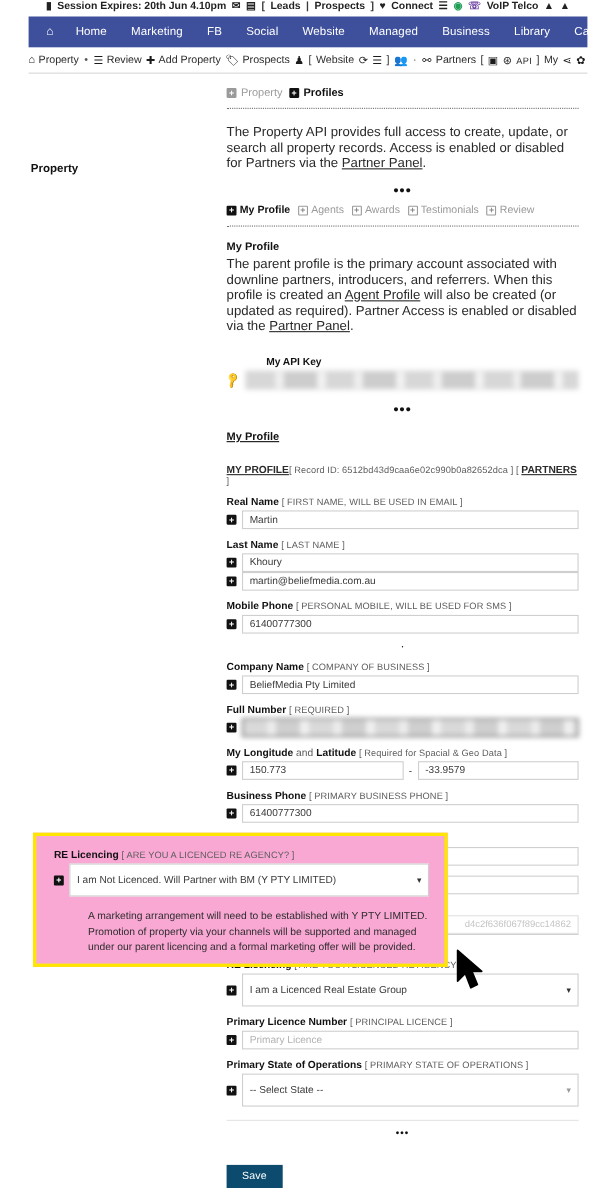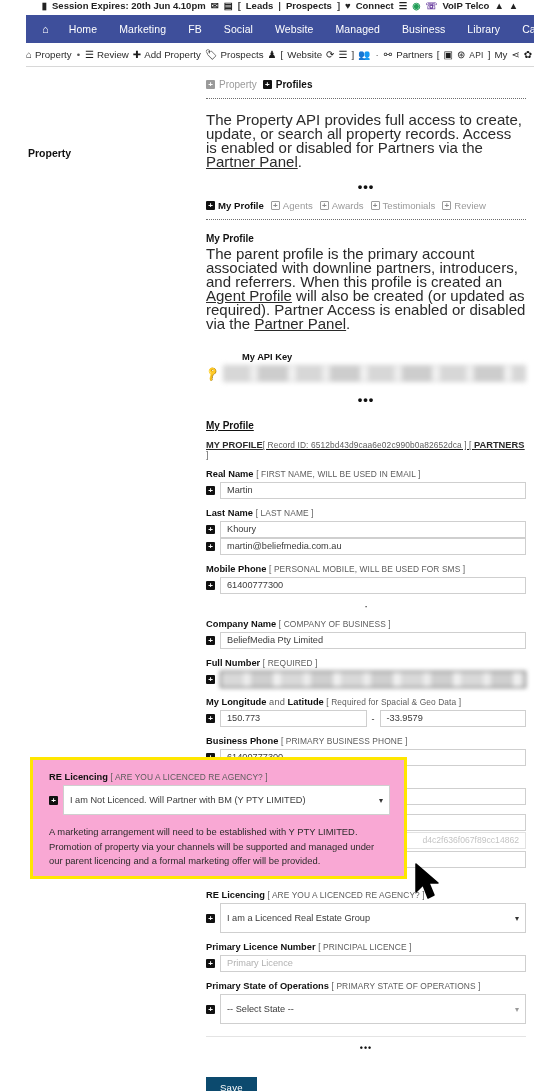--- a/index.html
+++ b/index.html
@@ -90,21 +90,21 @@
     line-height:7px; font-size:8px;
   }
 
   .dotted-rule{
     border-top:1.4px dotted #6d6d6d;
     margin:8px 0 0 0;
     height:0;
   }
 
   .para{
-    font-size:15px; line-height:14px; color:#2a2a2a;
+    font-size:12px; line-height:14px; color:#2a2a2a;
     margin-top:14px;
   }
   .para a, .ulink{ color:#2a2a2a; text-decoration:underline; }
 
   .ellipsis{
     text-align:center; font-size:13px; font-weight:bold; color:#111;
     letter-spacing:1px; margin:10px 0 6px 0;
   }
   .ellipsis.small{ font-size:9px; margin:6px 0 2px 0; }
 
@@ -170,21 +170,21 @@
 
   
   .callout{
     position:absolute; left:30px; top:757px; width:377px; height:122px;
     background:#f9a8d4; border:3px solid #ffe600;
     padding:12px 14px 0 16px;
     z-index:5;
   }
   .callout .label{ margin-top:0; }
   .callout .note{
-    font-size:9.4px; line-height:14.5px; color:#2c2c2c; margin-top:10px;
+    font-size:9.4px; line-height:14.5px; color:#2c2c2c; margin-top:10px;margin-left:31px;
   }
 
   
   .cursor{ position:absolute; left:414px; top:862px; z-index:9; }
 
   .save-wrap{ margin-top:24px; padding-left:0px; }
   .save-btn{
     display:inline-block; background:#0c4a6e; color:#fff;
     font-size:9.6px; padding:5px 14px; border:0;
     font-family:"Liberation Sans", sans-serif;
@@ -327,21 +327,21 @@
     </div>
     <div class="field">
       <span class="keyicon">🔑</span>
       <div class="inp key"></div>
     </div>
 
     <div class="ellipsis">•••</div>
 
     <div class="sec-title u">My Profile</div>
 
-    <div class="label" style="margin-top:9px;text-decoration:underline;">
+    <div class="label" style="margin-top:19px;">
       <b><span class="ulink">MY PROFILE</span></b><span class="hint sm">[ Record ID: </span><span class="hint sm">6512bd43d9caa6e02c990b0a82652dca</span><span class="hint sm"> ] [ </span><b><span class="ulink">PARTNERS</span></b><span class="hint sm"> ]</span>
     </div>
 
     <div class="label">
       <b>Real Name</b>
       <span class="hint sm">[ FIRST NAME, WILL BE USED IN EMAIL ]</span>
     </div>
     <div class="field">
       <span class="sqplus">+</span>
       <div class="inp">Martin</div>

